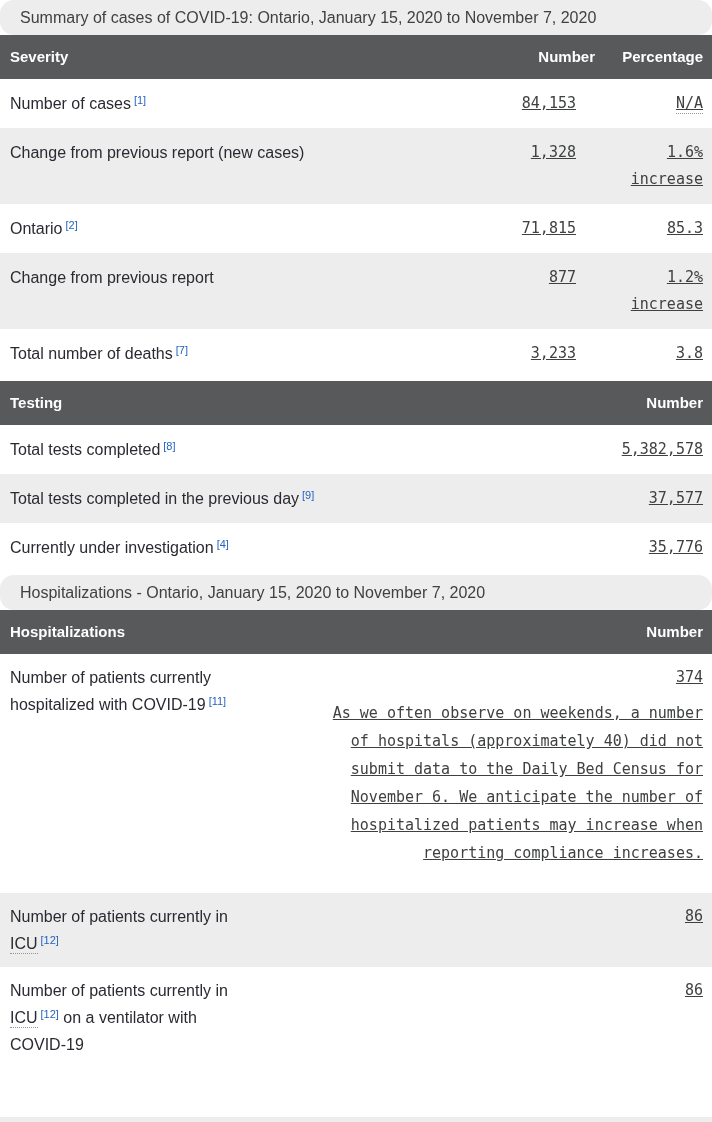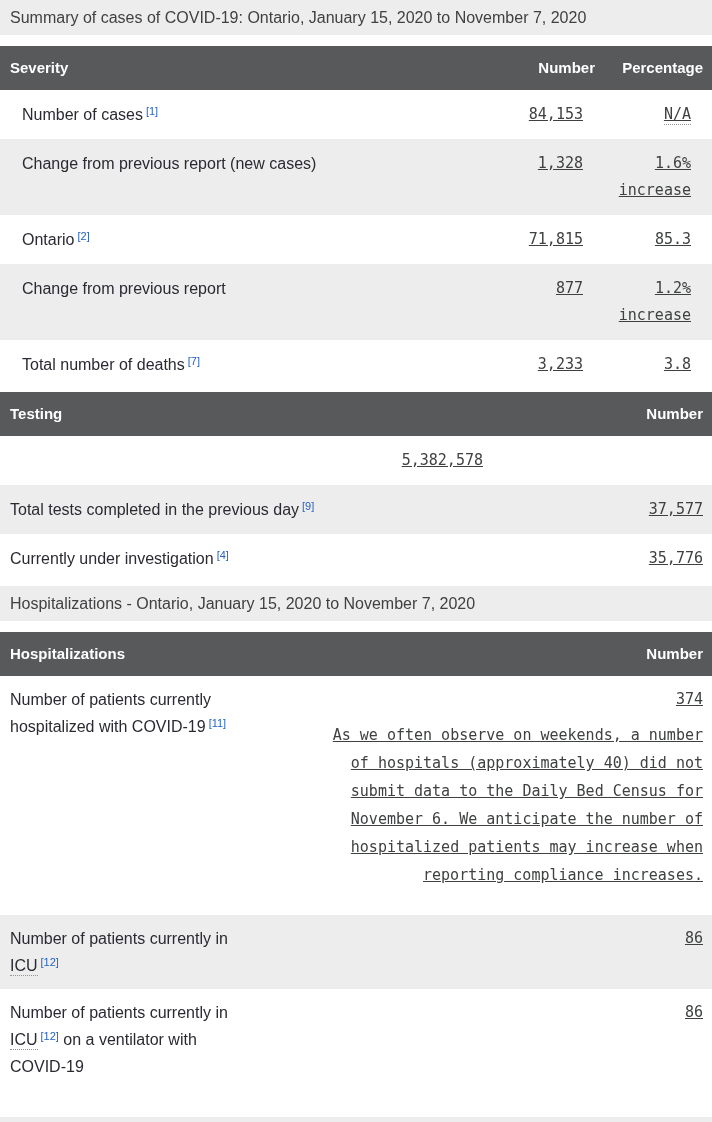--- a/index.html
+++ b/index.html
@@ -9,31 +9,31 @@
   }
   *{margin:0;padding:0;box-sizing:border-box;}
   html,body{background:#fff;}
   body{
     width:712px;height:1122px;overflow:hidden;position:relative;
     font-family:"Liberation Sans","DejaVu Sans",sans-serif;
     background:var(--page_bg);
   }
   .band{
     background:var(--band_bg);color:var(--title_text);
-    font-size:16px;line-height:19px;padding:8px 10px;margin-bottom:11px;
+    font-size:16px;line-height:19px;padding:8px 20px;margin-bottom:0;border-radius:14px;
   }
   .thead{
     background:var(--header_bg);color:var(--header_text);
     font-weight:bold;font-size:15px;line-height:18px;
     display:grid;align-items:center;padding:13px 0;margin-bottom:0;
   }
   .t1-cols{grid-template-columns:1fr 112px 108px;}
   .t2-cols{grid-template-columns:1fr 220px;gap:28px;}
   .row{display:grid;font-size:16px;line-height:27px;color:var(--body_text);}
-  .row.t1{grid-template-columns:1fr 112px 108px;padding:11px 12px;}
+  .row.t1{grid-template-columns:1fr 112px 108px;padding:11px 0;gap:19px;}
   .row.t2{grid-template-columns:1fr 220px;padding:11px 0;}
   .row.t3{grid-template-columns:250px 1fr;padding:10px 0;}
   .row.alt{background:var(--row_alt_bg);}
   .cell-label{padding-left:10px;padding-right:8px;}
   .cell-left-head{padding-left:10px;}
   .cell-right{text-align:right;padding-right:9px;}
   .mono{
     font-family:"DejaVu Sans Mono","Liberation Mono",monospace;
     font-size:15px;color:var(--mono_text);text-decoration:underline;
   }
@@ -106,20 +106,21 @@
 </div>
 
 <div class="section-gap">
 
   <div class="thead t2-cols">
     <span class="cell-left-head">Testing</span>
     <span class="cell-right">Number</span>
   </div>
 
   <div class="row t2">
+    <div class="cell-label"><span>Total tests completed</span><sup class="ref">[8]</sup></div>
     <div class="cell-right mono">5,382,578</div>
   </div>
 
   <div class="row t2 alt">
     <div class="cell-label"><span>Total tests completed in the previous day</span><sup class="ref">[9]</sup></div>
     <div class="cell-right mono">37,577</div>
   </div>
 
   <div class="row t2">
     <div class="cell-label"><span>Currently under investigation</span><sup class="ref">[4]</sup></div>

